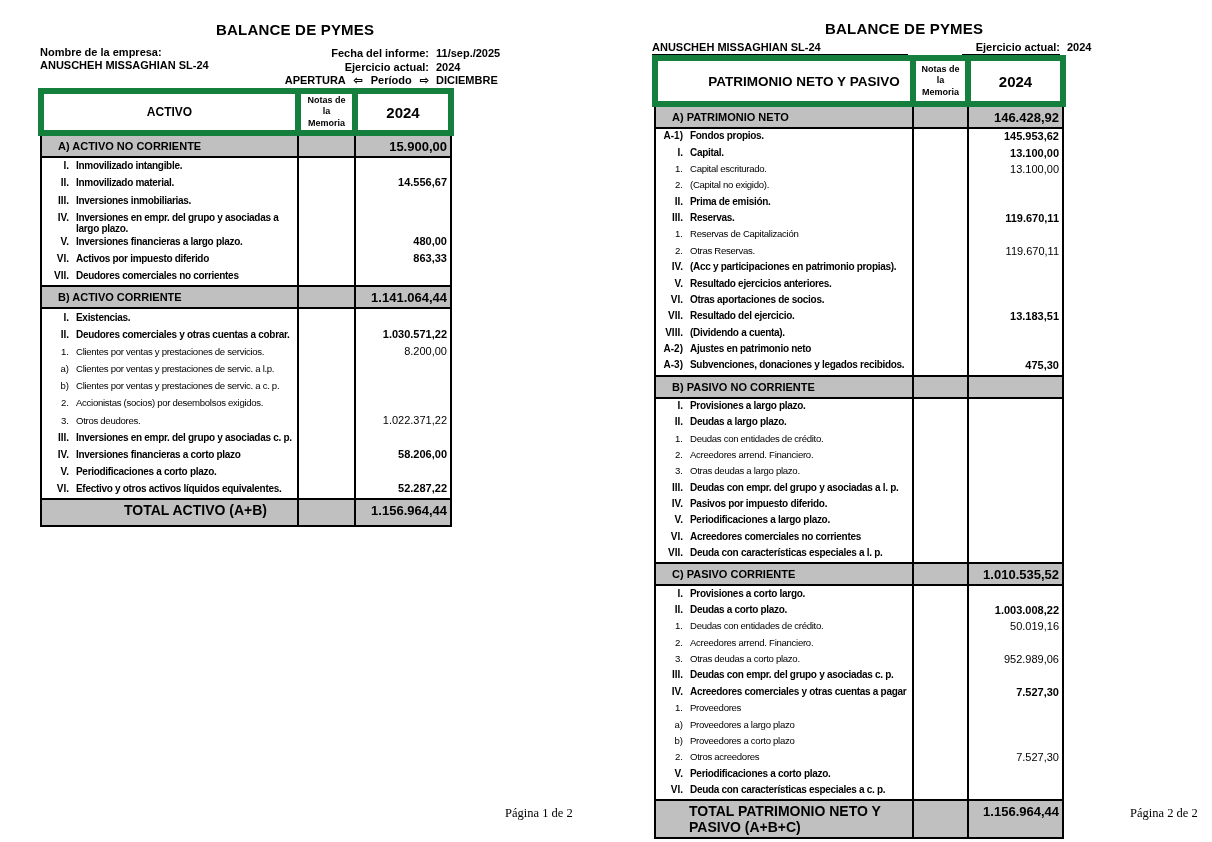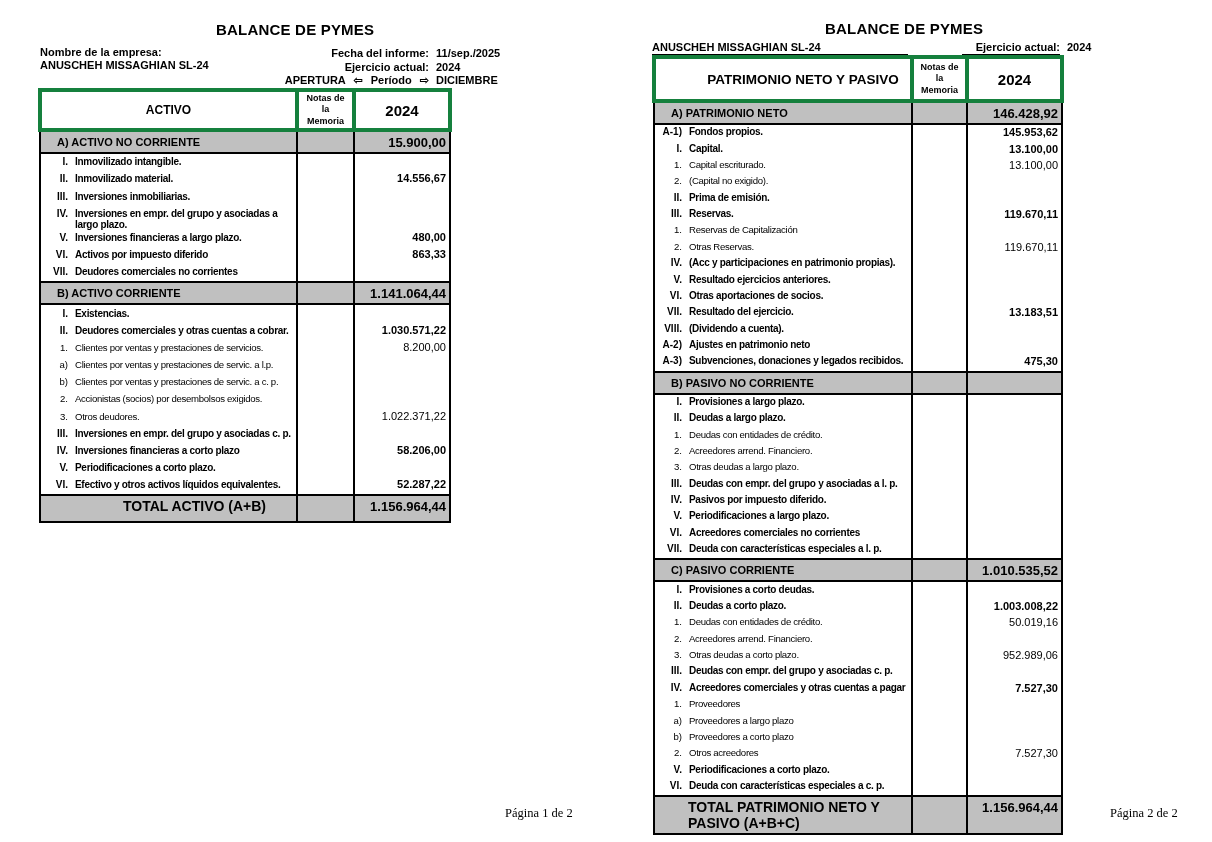--- a/index.html
+++ b/index.html
@@ -29,21 +29,21 @@
     border-bottom:2px solid #000;padding-bottom:1px;white-space:nowrap;}
   .p2-eje{position:absolute;left:356px;top:41px;width:98px;font-size:11px;font-weight:bold;
     border-bottom:2px solid #000;padding-bottom:1px;text-align:right;white-space:nowrap;}
   .p2-year{position:absolute;left:461px;top:41px;font-size:11px;font-weight:bold;}
 
   
   table.bal{border-collapse:collapse;table-layout:fixed;position:absolute;}
   #table1{left:38px;top:88px;width:410px;}
   #table2{left:46px;top:55px;width:408px;}
   .bal th,.bal td{padding:0;vertical-align:top;}
-  .bal th{border:4px solid #15803d;background:#fff;vertical-align:middle;}
+  .bal th{border:6px solid #15803d;background:#fff;vertical-align:middle;}
   #table1 th{height:36px;} #table2 th{height:40px;}
   th.main{font-size:12px;font-weight:bold;text-align:center;}
   #table2 th.main{font-size:13.5px;padding-left:40px;}
   th.notes-h{font-size:9px;font-weight:bold;text-align:center;line-height:1.25;white-space:pre-line;}
   th.year{font-size:15px;font-weight:bold;text-align:center;}
 
   tr.sec td{background:#c0c0c0;border-top:2px solid #000;border-bottom:2px solid #000;
     border-left:2px solid #000;border-right:2px solid #000;height:20px;vertical-align:middle;}
   td.sec-label{font-size:11px;font-weight:bold;padding-left:16px;white-space:nowrap;overflow:hidden;}
   td.sec-val{font-size:13px;font-weight:bold;text-align:right;padding-right:3px;white-space:nowrap;}
@@ -67,21 +67,21 @@
   tr.total td{background:#c0c0c0;border:2px solid #000;vertical-align:top;}
   #table1 tr.total td{height:20px;}
   td.total-label{font-size:14px;font-weight:bold;padding:3px 0 2px 82px;}
   #table2 td.total-label{padding-left:33px;}
   .total-inner{line-height:15.5px;}
   #table2 .total-inner{max-width:205px;}
   td.total-val{font-size:13px;font-weight:bold;text-align:right;padding:3px 3px 0 0;white-space:nowrap;margin-left:10px;}
 
   .footer{position:absolute;top:806px;font-family:"Liberation Serif",serif;font-size:12.5px;white-space:nowrap;}
   #page1 .footer{left:505px;}
-  #page2 .footer{left:504px;}
+  #page2 .footer{left:524px;}
 </style>
 </head>
 <body>
 
 <div class="page" id="page1">
   <div class="title">BALANCE DE PYMES</div>
 
   <div class="hdr-left">
     <div>Nombre de la empresa:</div>
     <div>ANUSCHEH MISSAGHIAN SL-24</div>
@@ -611,21 +611,21 @@
         </tr>
         <tr class="sec">
           <td class="sec-label">C) PASIVO CORRIENTE</td>
           <td class="notes-c"></td>
           <td class="sec-val">1.010.535,52</td>
         </tr>
         <tr class="det b">
           <td class="lbl">
             <div class="fx">
               <span class="num">I.</span>
-              <span class="txt">Provisiones a corto deudas.</span>
+              <span class="txt">Provisiones a corto largo.</span>
             </div>
           </td>
           <td class="notes-c"></td>
           <td class="val"></td>
         </tr>
         <tr class="det b">
           <td class="lbl">
             <div class="fx">
               <span class="num">II.</span>
               <span class="txt">Deudas a corto plazo.</span>

